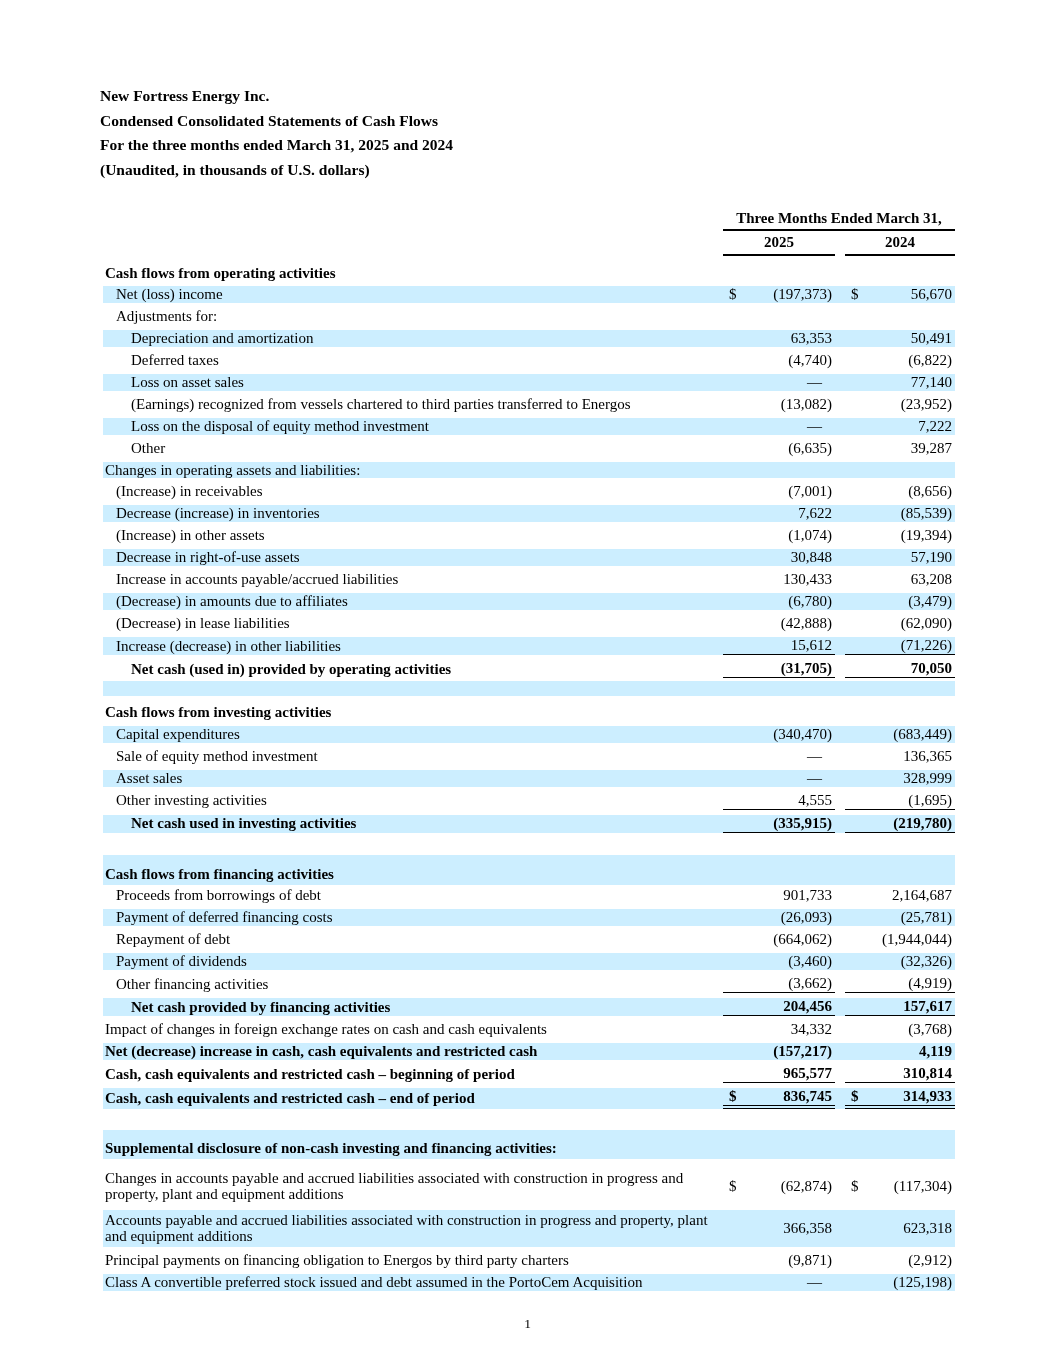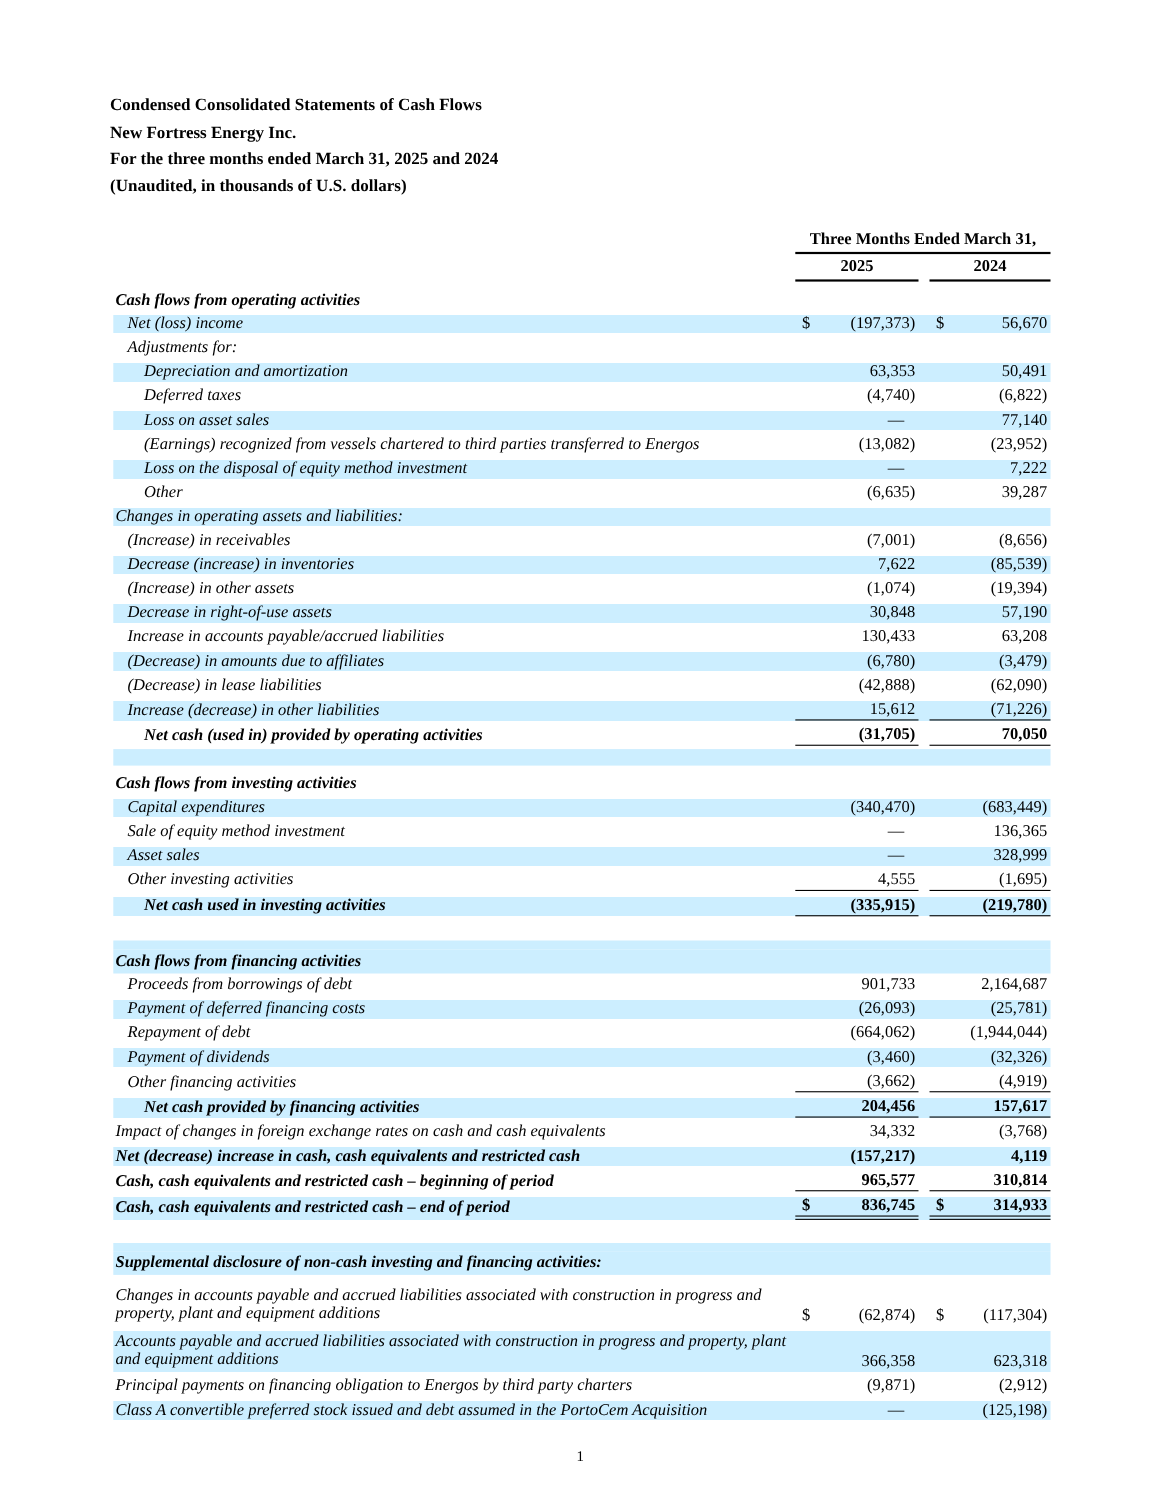--- a/index.html
+++ b/index.html
@@ -33,54 +33,54 @@
   .year { text-align:center; font-weight:bold; border-bottom:2px solid #000; padding-bottom:3px; }
   .y25 { width:112px; }
   .ygap { width:10px; }
   .y24 { width:110px;text-align:center; }
 
   .rows { margin-top:6px; }
 
   .row { display:flex; min-height:20.5px; padding:2.5px 0; }
   .row.hl { background:var(--hl, #cceeff); background-clip:content-box; }
   .row.solid { background-clip:border-box; }
-  .lbl { width:620px; display:flex; align-items:center; padding-left:2px; line-height:16.5px;font-style:italic; }
+  .lbl { width:620px; display:flex; align-items:center; padding-left:2px; line-height:16.5px; }
   .ind1 .lbl { padding-left:13px; }
   .ind2 .lbl { padding-left:28px; }
   .bold { font-weight:bold; }
   .col { display:flex; align-items:center; padding:0 3px 0 6px; }
   .c25 { width:112px; }
   .gut { width:10px; }
   .c24 { width:110px; }
   .val { margin-left:auto; text-align:right; }
   .val.dash { padding-right:10px; }
   .row.ul .col { border-bottom:1.5px solid #000; }
   .row.dul .col { border-bottom:4px double #000; }
-  .row2 { min-height:36px;align-items:flex-end; }
+  .row2 { min-height:36px; }
   .row2 .lbl { padding-top:2px; padding-bottom:2px; }
 
   
   .sp { width:100%; }
   .sp.blue { background:var(--hl, #cceeff); }
   .h15 { height:15px; } .h6 { height:6px; } .h20 { height:20px; }
   .h8 { height:8px; } .h18 { height:18px; }
 
   .page-footer {
     position:absolute; left:0; top:1316px; width:1055px;
     text-align:center; font-size:13.5px;
   }
 </style>
 </head>
 <body>
 
 <div class="page">
 
   <div class="doc-header">
+    <div>New Fortress Energy Inc.</div>
     <div>Condensed Consolidated Statements of Cash Flows</div>
-    <div>New Fortress Energy Inc.</div>
     <div>For the three months ended March 31, 2025 and 2024</div>
     <div>(Unaudited, in thousands of U.S. dollars)</div>
   </div>
 
   <div class="cftable">
 
     <div class="thead">
       <div class="thead-spacer"></div>
       <div class="thead-cols">
         <div class="span-title">Three Months Ended March 31,</div>

